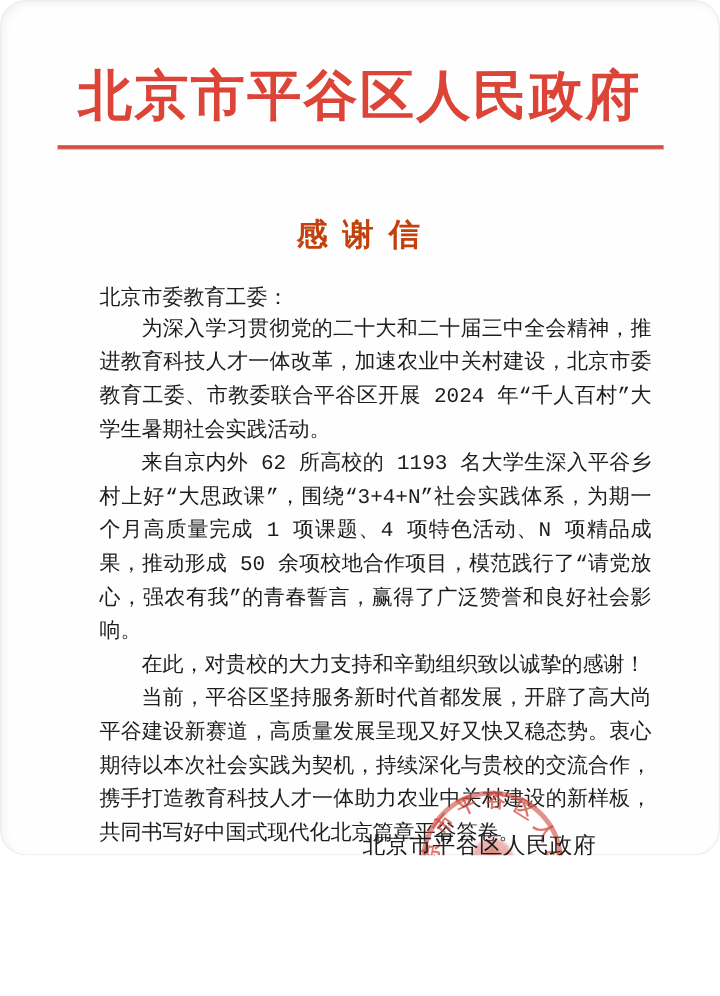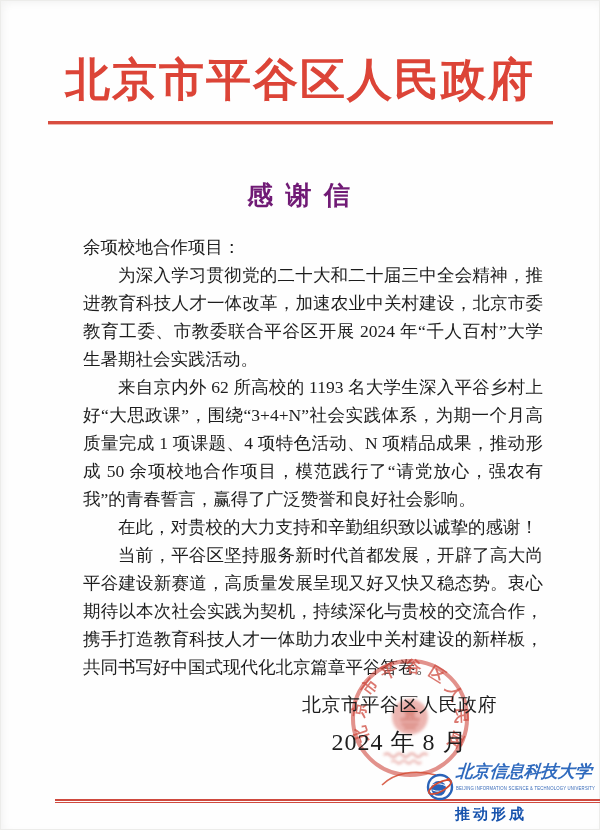--- a/index.html
+++ b/index.html
@@ -1,49 +1,50 @@
 <!DOCTYPE html>
 <html style="--letterhead_red: #dc4437; --rule_red: #d84d3f; --seal_red: #cf4a3f; --logo_blue: #2f6abe; --footer_line_red: #cf4a3f;"><head>
 <meta charset="utf-8">
 <style>
   html,body{margin:0;padding:0;background:#fff;}
   .page{
     position:relative;
-    width:600px;height:830px;
+    width:600px;height:713px;
     background:#fefefe;
     overflow:hidden;
     font-family:"Liberation Serif","DejaVu Serif",serif;
     box-shadow:inset 0 0 0 1px #ececea, inset 3px 3px 8px rgba(0,0,0,.05);
+    border-radius:22px;
   }
   
   .letterhead{
     position:absolute;top:50px;left:0;width:100%;
     margin:0;text-align:center;
     font-size:45px;font-weight:700;letter-spacing:2px;
     color:var(--letterhead_red);
   }
   .head-rule{
     position:absolute;left:48px;top:121px;width:505px;height:3px;
     background:var(--rule_red);
     border-bottom:1px solid #f0b5ad;
   }
   
   .title{
     position:absolute;top:178px;left:0;width:100%;
     text-align:center;font-size:26px;font-weight:700;
-    letter-spacing:3px;color:#701a75;
+    letter-spacing:3px;color:#c2410c;
   }
   
   .body-text{
     position:absolute;left:83px;top:233px;width:460px;
     font-size:17.5px;line-height:28px;color:#1d1d1d;
     text-align:justify;
   }
   .body-text p{margin:0;}
-  .para{text-indent:2em;}
+  .para{text-indent:2em;font-family:Liberation Mono, monospace;}
   
   .seal{position:absolute;left:348px;top:656px;width:124px;height:124px;overflow:visible;}
   
   .signature{
     position:absolute;top:692px;right:103px;
     text-align:center;color:#1d1d1d;
   }
   .sig-name{font-size:19px;letter-spacing:0.5px;}
   .sig-date{font-size:24px;margin-top:8px;letter-spacing:1px;}
   
@@ -76,21 +77,21 @@
 <body>
 
 <div class="page">
 
   <h1 class="letterhead">北京市平谷区人民政府</h1>
   <div class="head-rule"></div>
 
   <div class="title">感 谢 信</div>
 
   <div class="body-text">
-    <p class="salutation">余项校地合作项目：</p>
+    <p class="salutation">北京市委教育工委：</p>
     <p class="para">为深入学习贯彻党的二十大和二十届三中全会精神，推进教育科技人才一体改革，加速农业中关村建设，北京市委教育工委、市教委联合平谷区开展 2024 年“千人百村”大学生暑期社会实践活动。</p>
     <p class="para">来自京内外 62 所高校的 1193 名大学生深入平谷乡村上好“大思政课”，围绕“3+4+N”社会实践体系，为期一个月高质量完成 1 项课题、4 项特色活动、N 项精品成果，推动形成 50 余项校地合作项目，模范践行了“请党放心，强农有我”的青春誓言，赢得了广泛赞誉和良好社会影响。</p>
     <p class="para">在此，对贵校的大力支持和辛勤组织致以诚挚的感谢！</p>
     <p class="para">当前，平谷区坚持服务新时代首都发展，开辟了高大尚平谷建设新赛道，高质量发展呈现又好又快又稳态势。衷心期待以本次社会实践为契机，持续深化与贵校的交流合作，携手打造教育科技人才一体助力农业中关村建设的新样板，共同书写好中国式现代化北京篇章平谷答卷。</p>
   </div>
 
   <svg class="seal" viewBox="0 0 200 200" aria-hidden="true">
     <defs>
       <path id="sealArc" d="M 36,137 A 74,74 0 1 1 164,137" fill="none"></path>
       <filter id="sealBlur" x="-30%" y="-30%" width="160%" height="160%">

